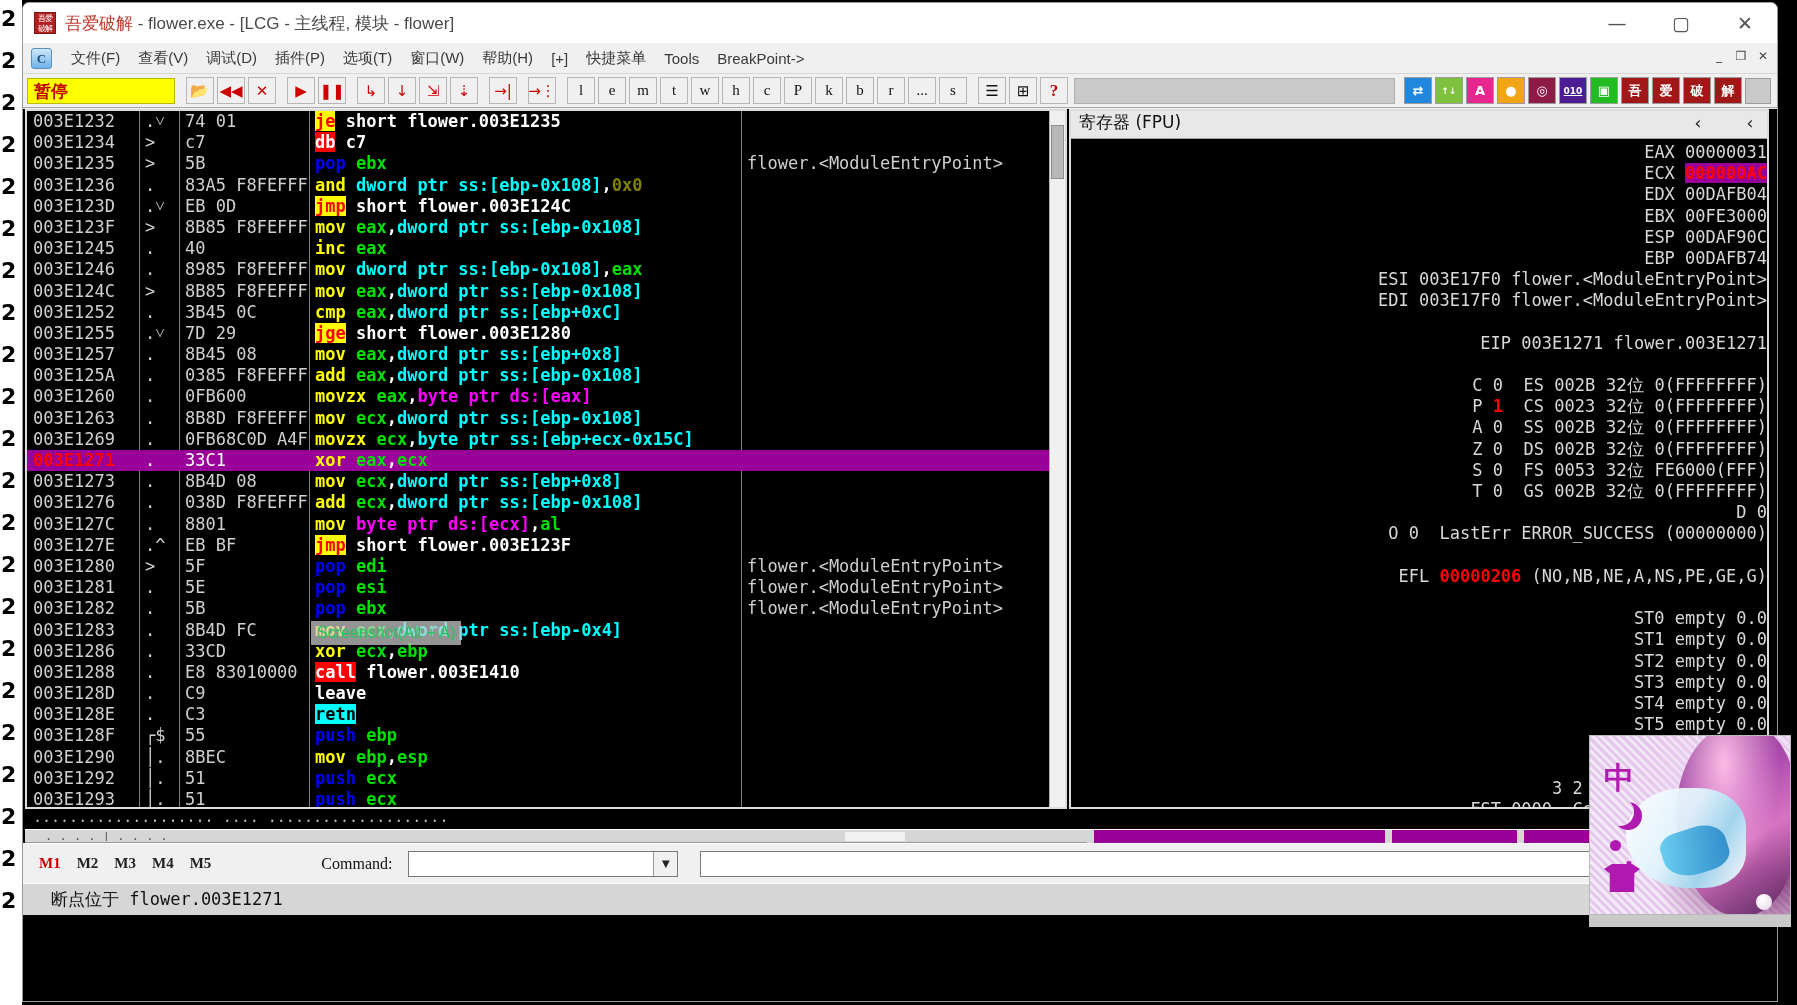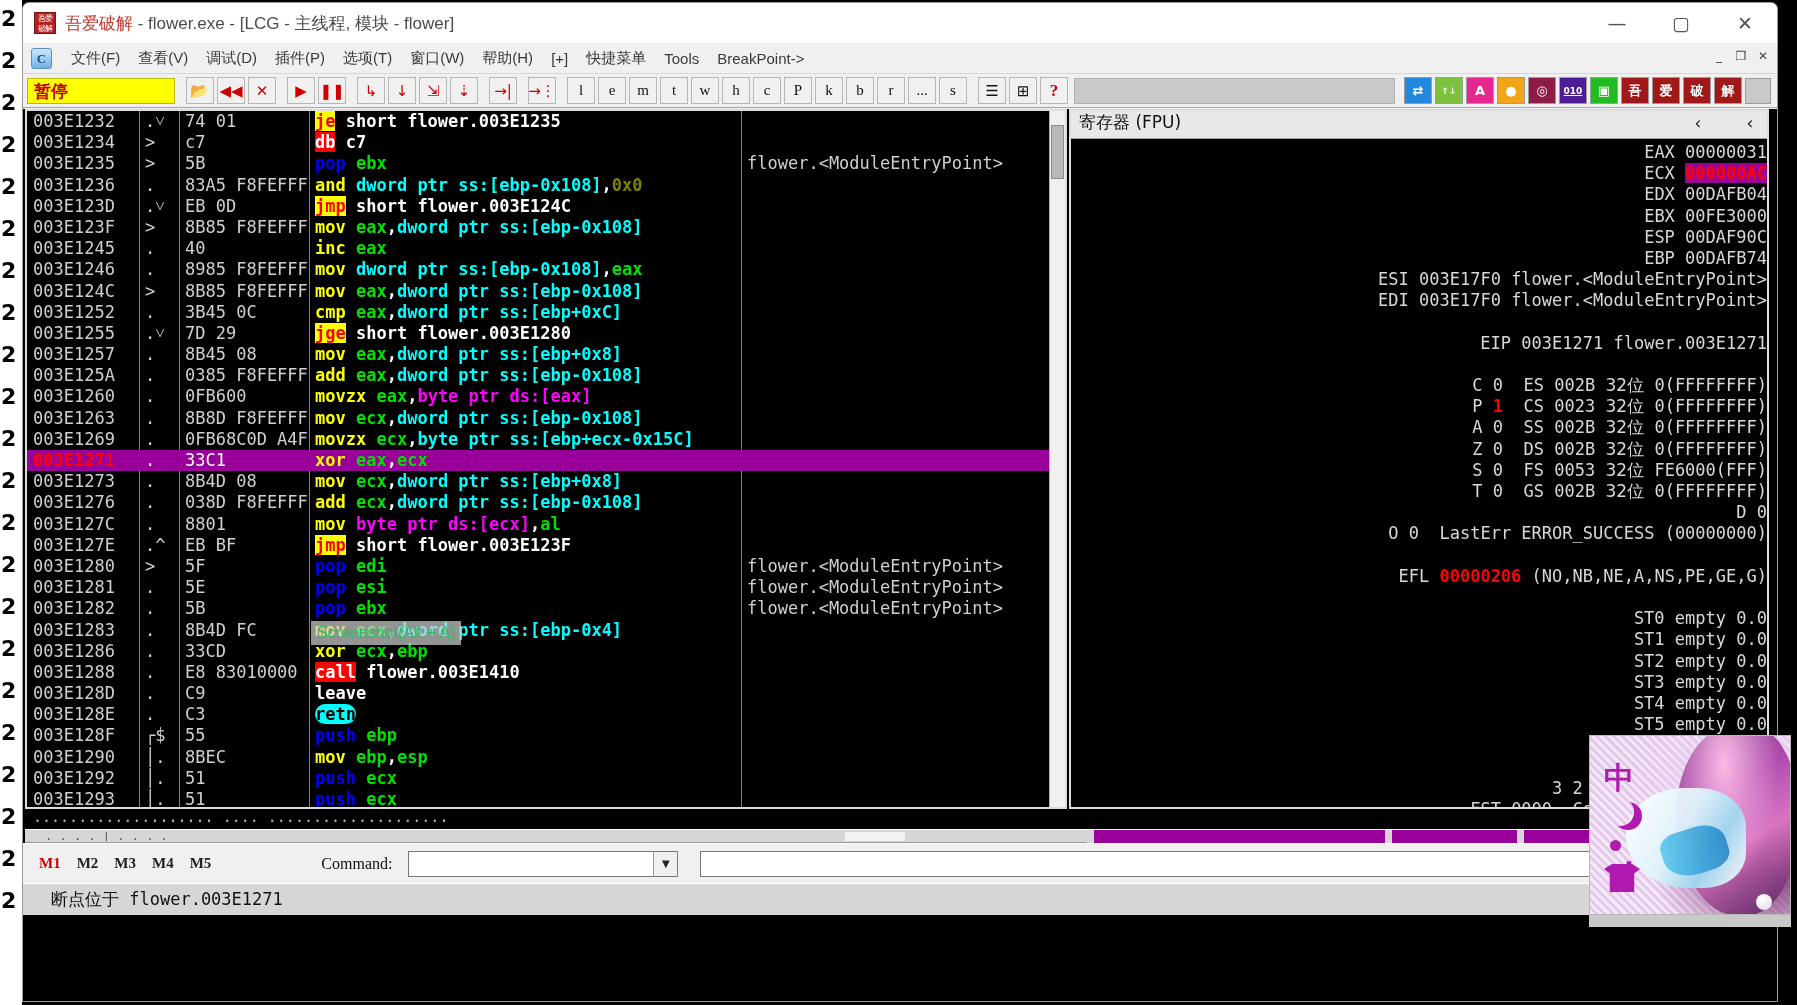--- a/index.html
+++ b/index.html
@@ -189,21 +189,21 @@
   .c-cmt    { position: absolute; left: 720px; color: #cfcfcf; }
   .sep-v {
     position: absolute; top: 0; bottom: 0; width: 1px; background: #808080;
   }
   
   .mn      { color: #ffff00; }           
   .mn-push { color: #0000ff; }           
   .mn-jmp  { color: #ff0000; background: #ffff00; }  
   .mn-db   { color: #ffffff; background: #ff0000; }  
   .mn-call { color: #ffffff; background: #ff0000; }  
-  .mn-ret  { color: #000000; background: #00ffff; border-radius: 10px; }  
+  .mn-ret  { color: #000000; background: #00ffff; }  
   .mn-plain{ color: #ffffff; }
   .reg     { color: #00e000; }
   .kw      { color: #00ffff; }
   .ds      { color: #ff00ff; }
   .num     { color: #808000; }
   .wht     { color: #ffffff; }
   .row-hl {
     background: #990099;
   }
   .row-hl .c-addr { color: #ff0000; font-weight: bold; }

